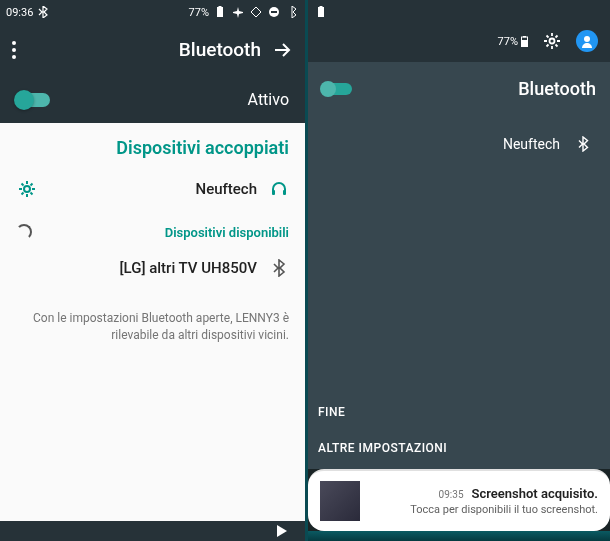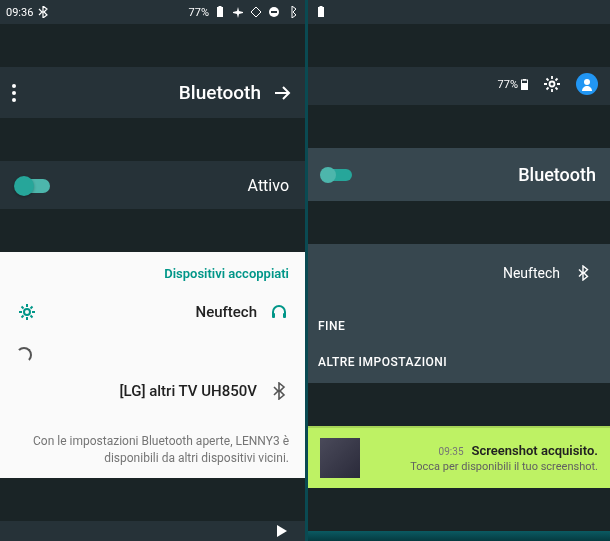--- a/index.html
+++ b/index.html
@@ -8,21 +8,20 @@
       height: 541px;
       display: flex;
       font-family: Roboto, Arial, sans-serif;
       background: #1a2426;
       overflow: hidden;
     }
     .phone {
       position: relative;
       display: flex;
       flex-direction: column;
-      gap: 43px;
     }
     .phone-left { width: 305px; }
     .phone-right { width: 305px; border-left: 3px solid #0a4a52; }
     
     
     .statusbar {
       height: 24px;
       background: #263238;
       display: flex;
       align-items: center;
@@ -77,21 +76,21 @@
     }
     
     
     .content {
       background: #fafafa;
       flex: 1;
       overflow: hidden;
     }
     .section-header {
       color: #009688;
-      font-size: 13px;
+      font-size: 18px;
       font-weight: 600;
       padding: 14px 16px 6px;
       text-align: right;
     }
     .device-row {
       display: flex;
       align-items: center;
       padding: 14px 16px;
       color: #212121;
     }
@@ -205,25 +204,26 @@
       flex-direction: column;
     }
     .rp-action {
       color: #fff;
       font-size: 12px;
       font-weight: 500;
       letter-spacing: 0.5px;
     }
     
     .rp-notif {
-      background: #bef264;
+      background: #ffffff;
       border-top: 2px solid rgba(0,0,0,0.12);
       padding: 10px 12px;
       display: flex;
       align-items: center;
+      border-radius: 16px;
     }
     .rp-notif-thumb {
       width: 40px; height: 40px;
       background: linear-gradient(135deg, #4a4a5a, #2a2a3a);
       margin-right: 10px;
     }
     .rp-notif-body { flex: 1; text-align: right; }
     .rp-notif-title { font-size: 13px; font-weight: 600; color: #212121; }
     .rp-notif-sub { font-size: 11px; color: #616161; margin-top: 2px; }
     .rp-notif-time { font-size: 10px; color: #757575; }
@@ -329,33 +329,34 @@
         <svg width="18" height="18" viewBox="0 0 18 18">
             <path d="M3 11v-2a6 6 0 0112 0v2" fill="none" stroke="#009688" stroke-width="2"></path>
             <rect x="2" y="10" width="3" height="5" rx="1" fill="#009688"></rect>
             <rect x="13" y="10" width="3" height="5" rx="1" fill="#009688"></rect>
           </svg>
       </div>
     </div>
 
     <div class="available-row">
       <div class="spinner"></div>
+      <div class="avail-label">Dispositivi disponibili</div>
     </div>
 
     <div class="device-row generic">
       <div style="width:22px"></div>
       <div class="device-name">[LG] altri TV UH850V</div>
       <div class="device-icon">
         <svg width="14" height="18" viewBox="0 0 14 18">
             <path d="M7 1v16l5-4-4-4 4-4-5-4zM2 5l4 4-4 4" stroke="#555" stroke-width="1.6" fill="none"></path>
           </svg>
       </div>
     </div>
 
-    <div class="info-text">Con le impostazioni Bluetooth aperte, LENNY3 è disponibili da altri dispositivi vicini.</div>
+    <div class="info-text">Con le impostazioni Bluetooth aperte, LENNY3 è rilevabile da altri dispositivi vicini.</div>
   </div>
 
   <div class="left-bottom">
     <div class="tri"></div>
   </div>
 </div>
 
 <div class="phone phone-right">
   <div class="statusbar">
     <div class="sb-right">

